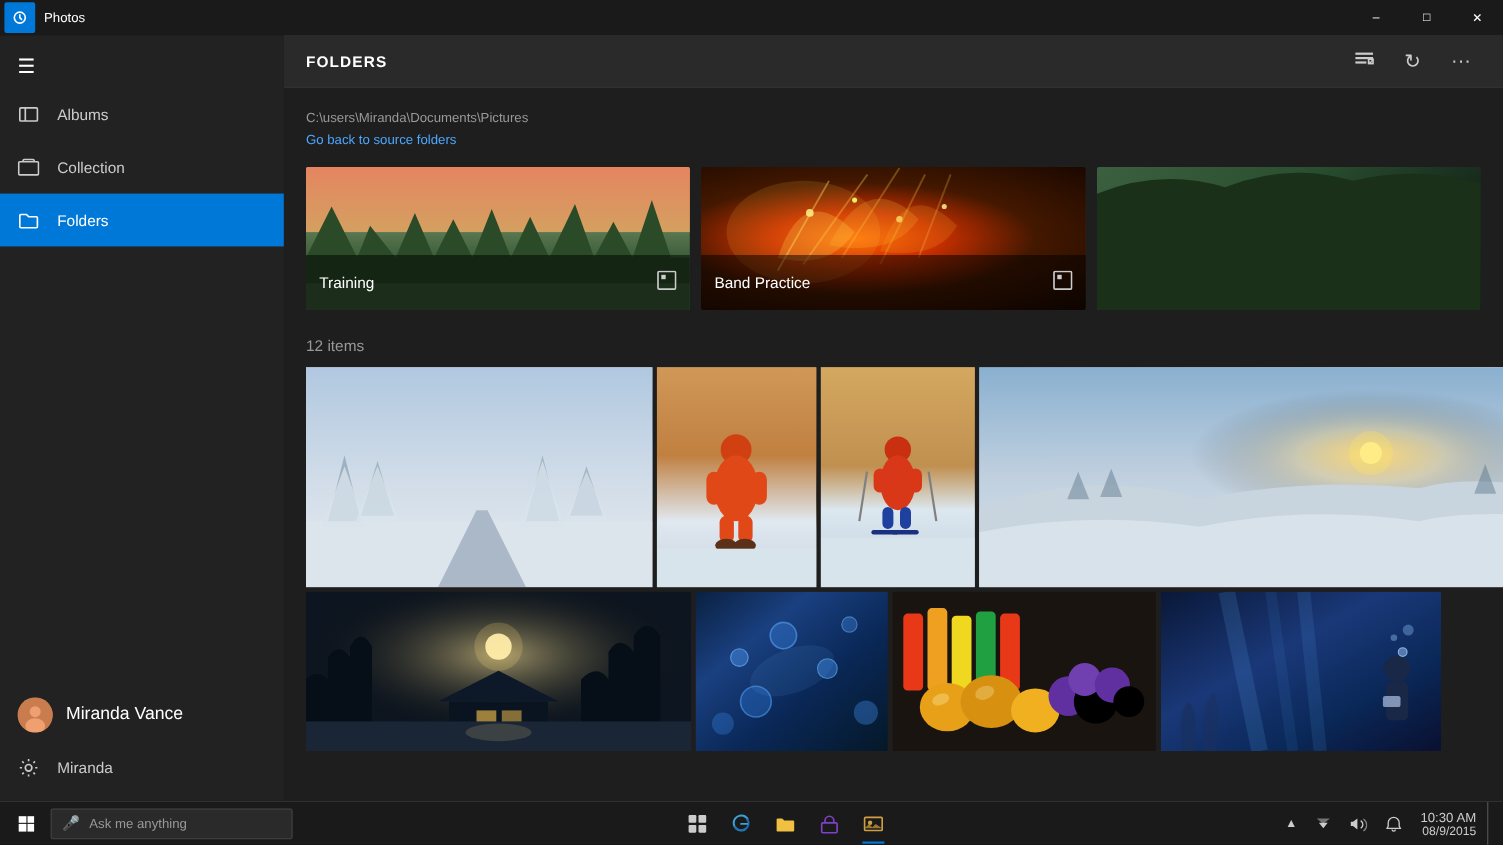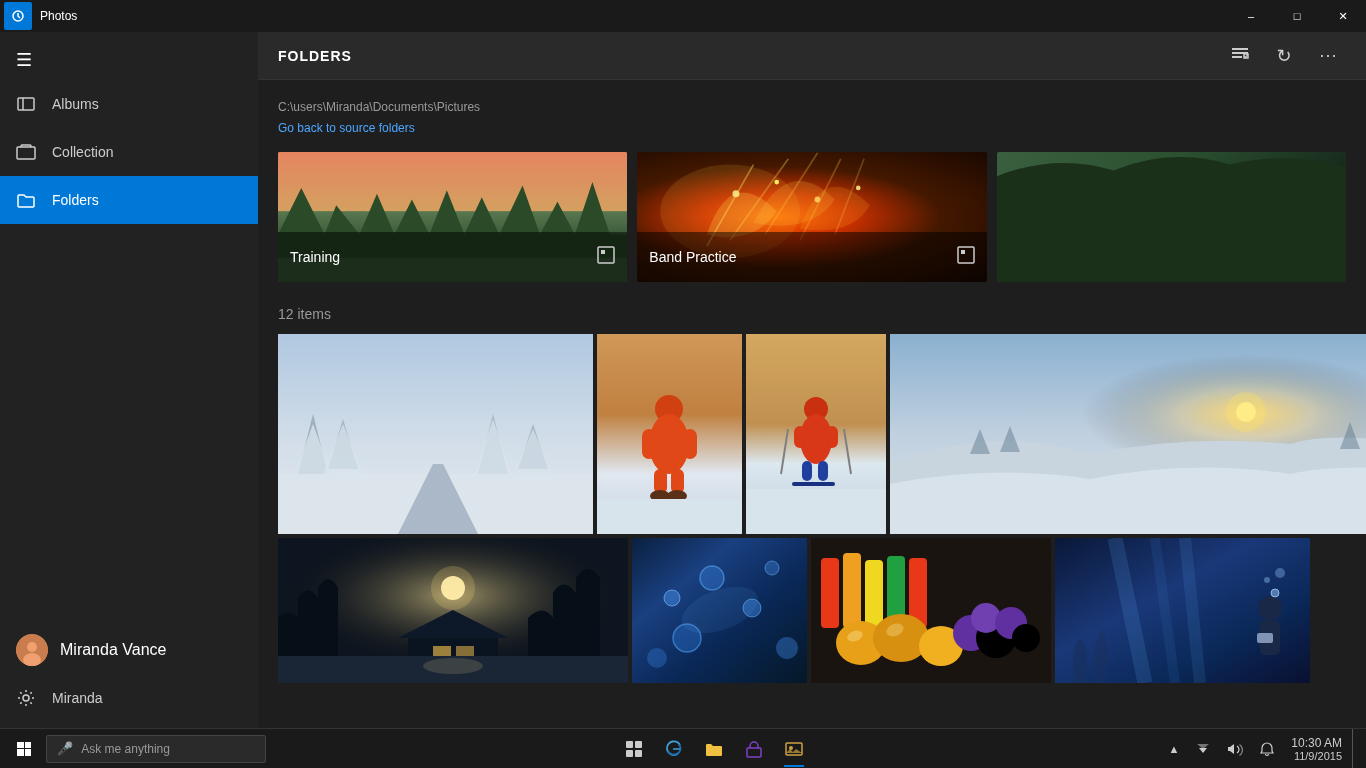--- a/index.html
+++ b/index.html
@@ -566,18 +566,18 @@
     </div>
     <div class="taskbar-right-btn">
       <svg width="16" height="16" viewBox="0 0 16 16" fill="none">
           <path d="M8 2a5 5 0 00-5 5v3l-1 2h12l-1-2V7a5 5 0 00-5-5z" stroke="#ccc" stroke-width="1.2"></path>
           <path d="M6.5 13a1.5 1.5 0 003 0" stroke="#ccc" stroke-width="1.2"></path>
         </svg>
     </div>
     <div class="taskbar-right-btn">
       <div class="clock">
         <span class="clock-time">10:30 AM</span>
-        <span class="clock-date">11/9/2015</span>
+        <span class="clock-date">08/9/2015</span>
       </div>
     </div>
     <div class="taskbar-right-btn" style="width:6px;border-left:1px solid #555;padding:0;"></div>
   </div>
 </div>
 
 </body></html>

